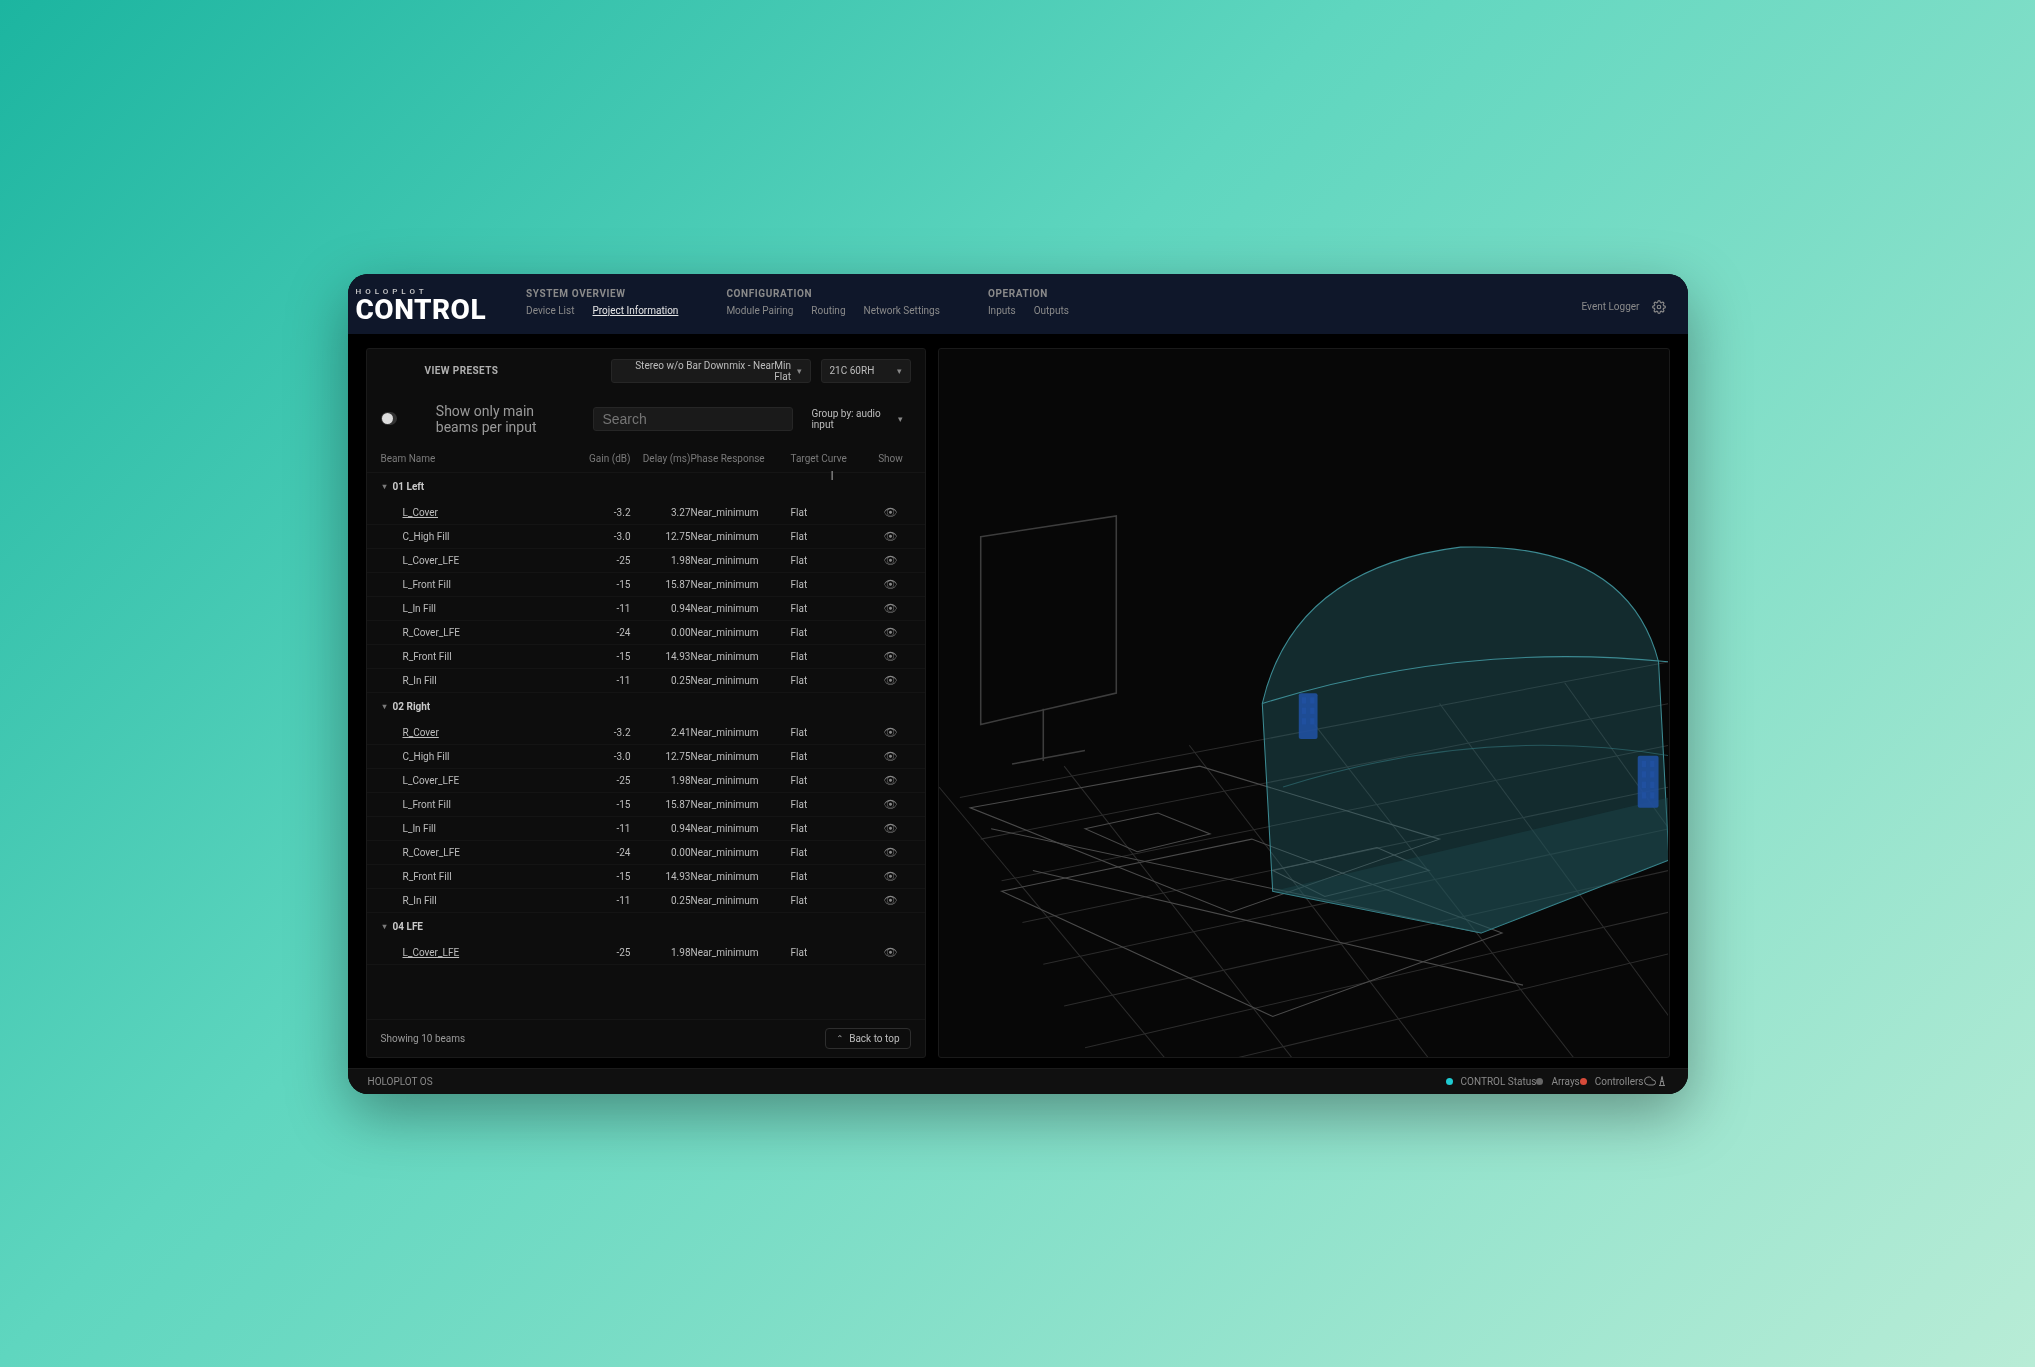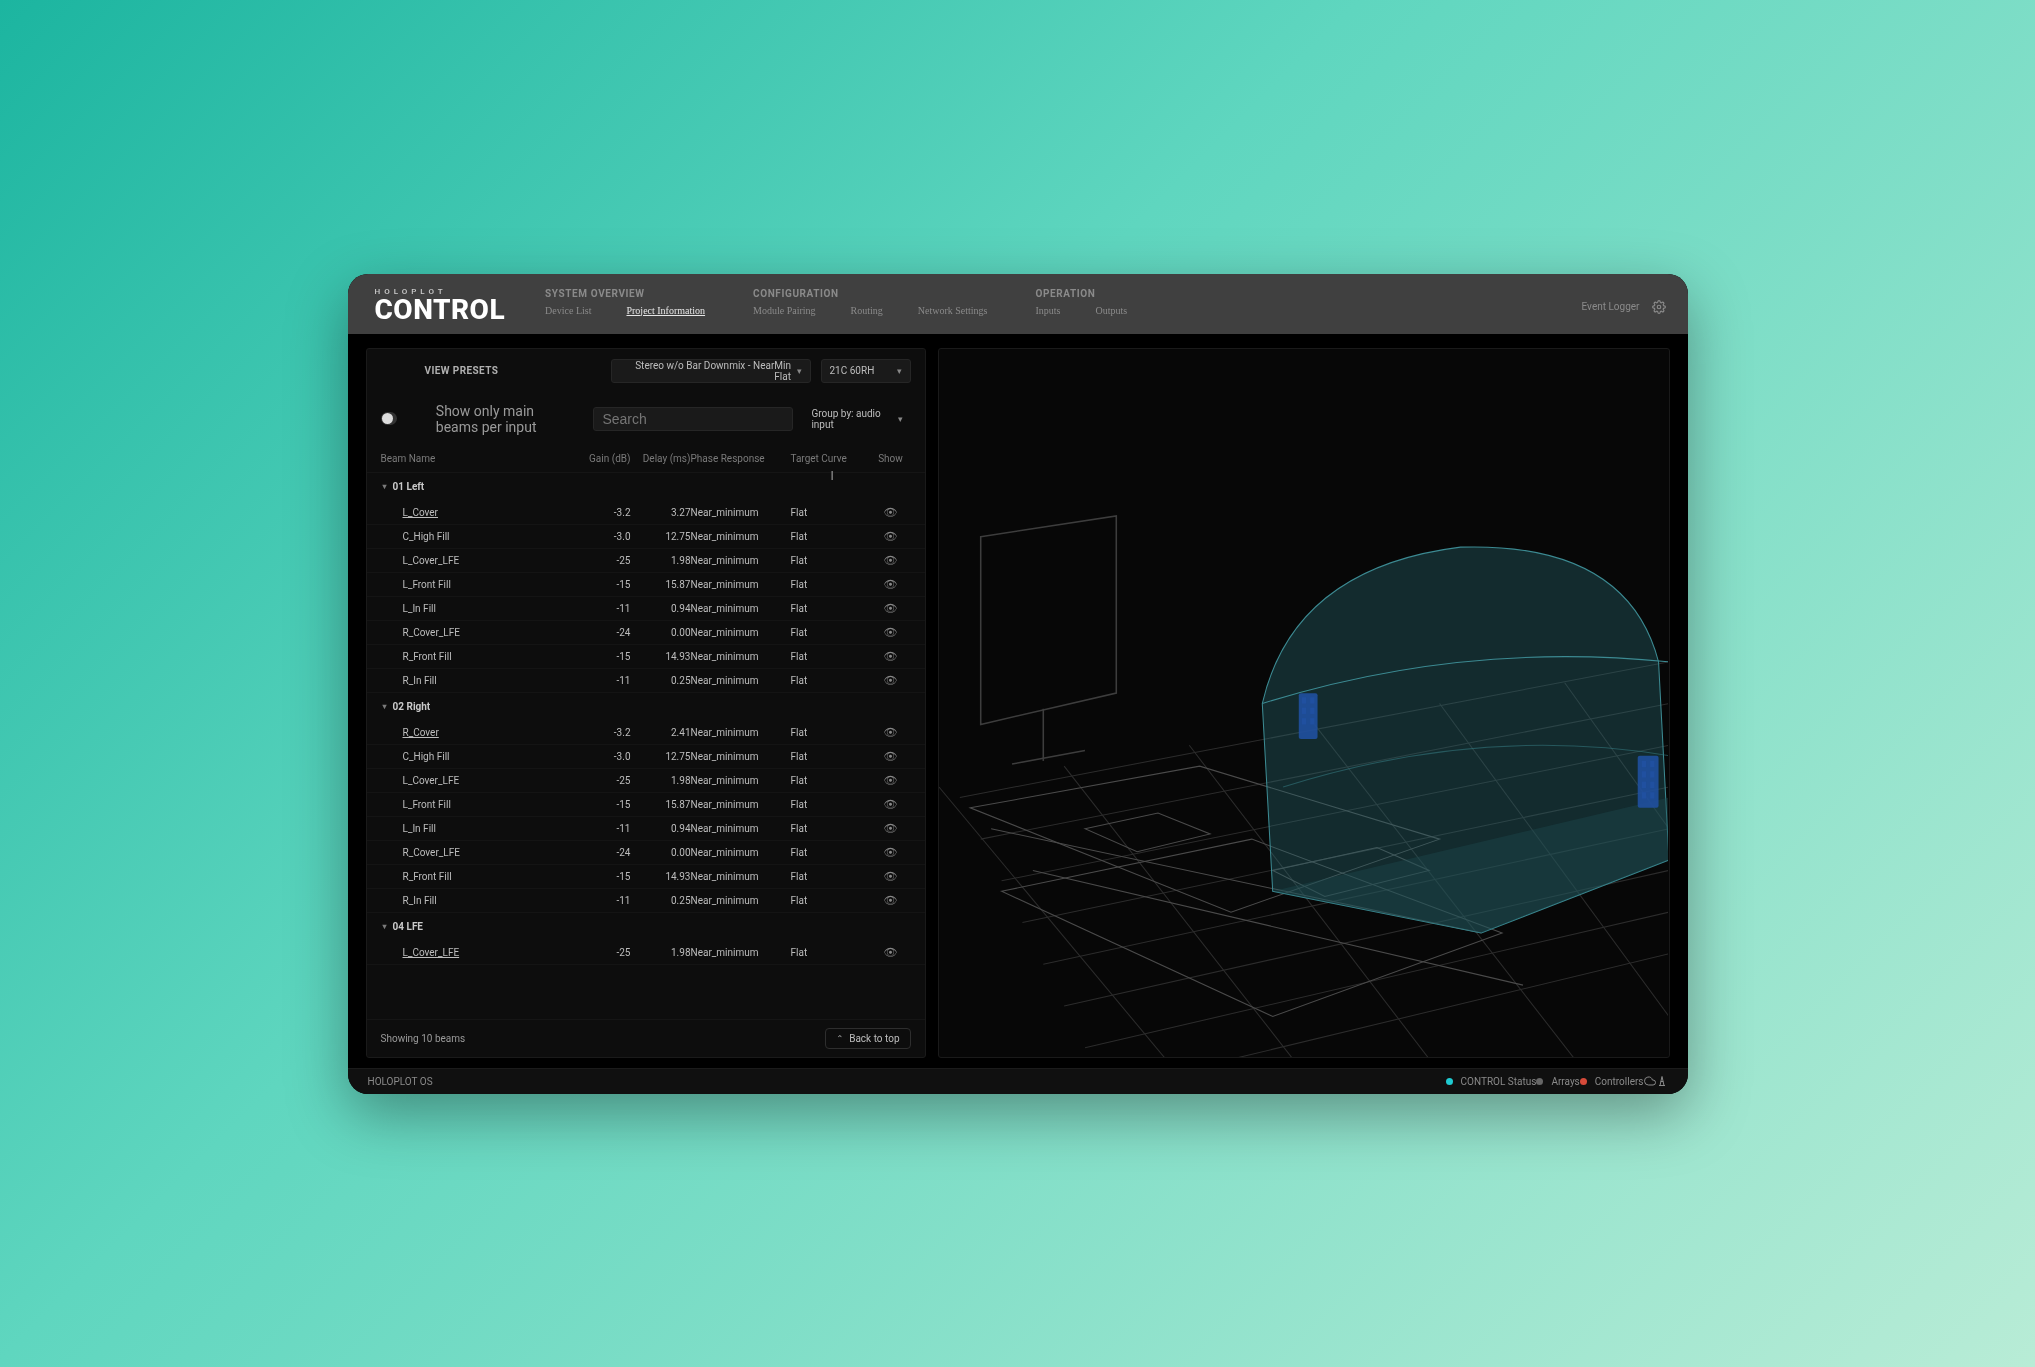--- a/index.html
+++ b/index.html
@@ -20,30 +20,30 @@
     overflow: hidden;
     display: flex;
     flex-direction: column;
     box-shadow: 0 20px 60px rgba(0,0,0,.35);
   }
 
   
   .topbar {
     display: flex;
     align-items: flex-start;
-    padding: 14px 22px 10px 27px;
+    padding: 14px 22px 10px 8px;
     gap: 40px;
-    background: #404040;
+    background: #0f172a;
   }
   .brand { color: #fff; line-height: 1; }
   .brand-sub { font-size: 8px; letter-spacing: 4px; font-weight: 500; color: #ccc; }
   .brand-main { font-size: 28px; font-weight: 800; letter-spacing: .5px; }
   .navgroups { display: flex; gap: 48px; flex: 1; }
   .navgroup-title { font-size: 10px; font-weight: 700; color: #8a8a8a; letter-spacing: .6px; margin-bottom: 6px; }
-  .navgroup-items { display: flex; gap: 35px; font-family: Liberation Serif, serif; }
+  .navgroup-items { display: flex; gap: 18px; }
   .navgroup-items a { font-size: 10px; color: #8a8a8a; text-decoration: none; cursor: pointer; }
   .navgroup-items a.active { color: #e6e6e6; text-decoration: underline; }
   .top-right { display: flex; align-items: center; gap: 12px; margin-left: auto; color: #8a8a8a; font-size: 10px; padding-top: 12px;}
   .gear-icon { width: 14px; height: 14px; }
 
   
   .main { flex: 1; display: flex; gap: 12px; padding: 14px 18px 10px 18px; min-height: 0; }
   .panel-left, .panel-right {
     background: #0d0d0d;
     border: 1px solid #1a1a1a;

